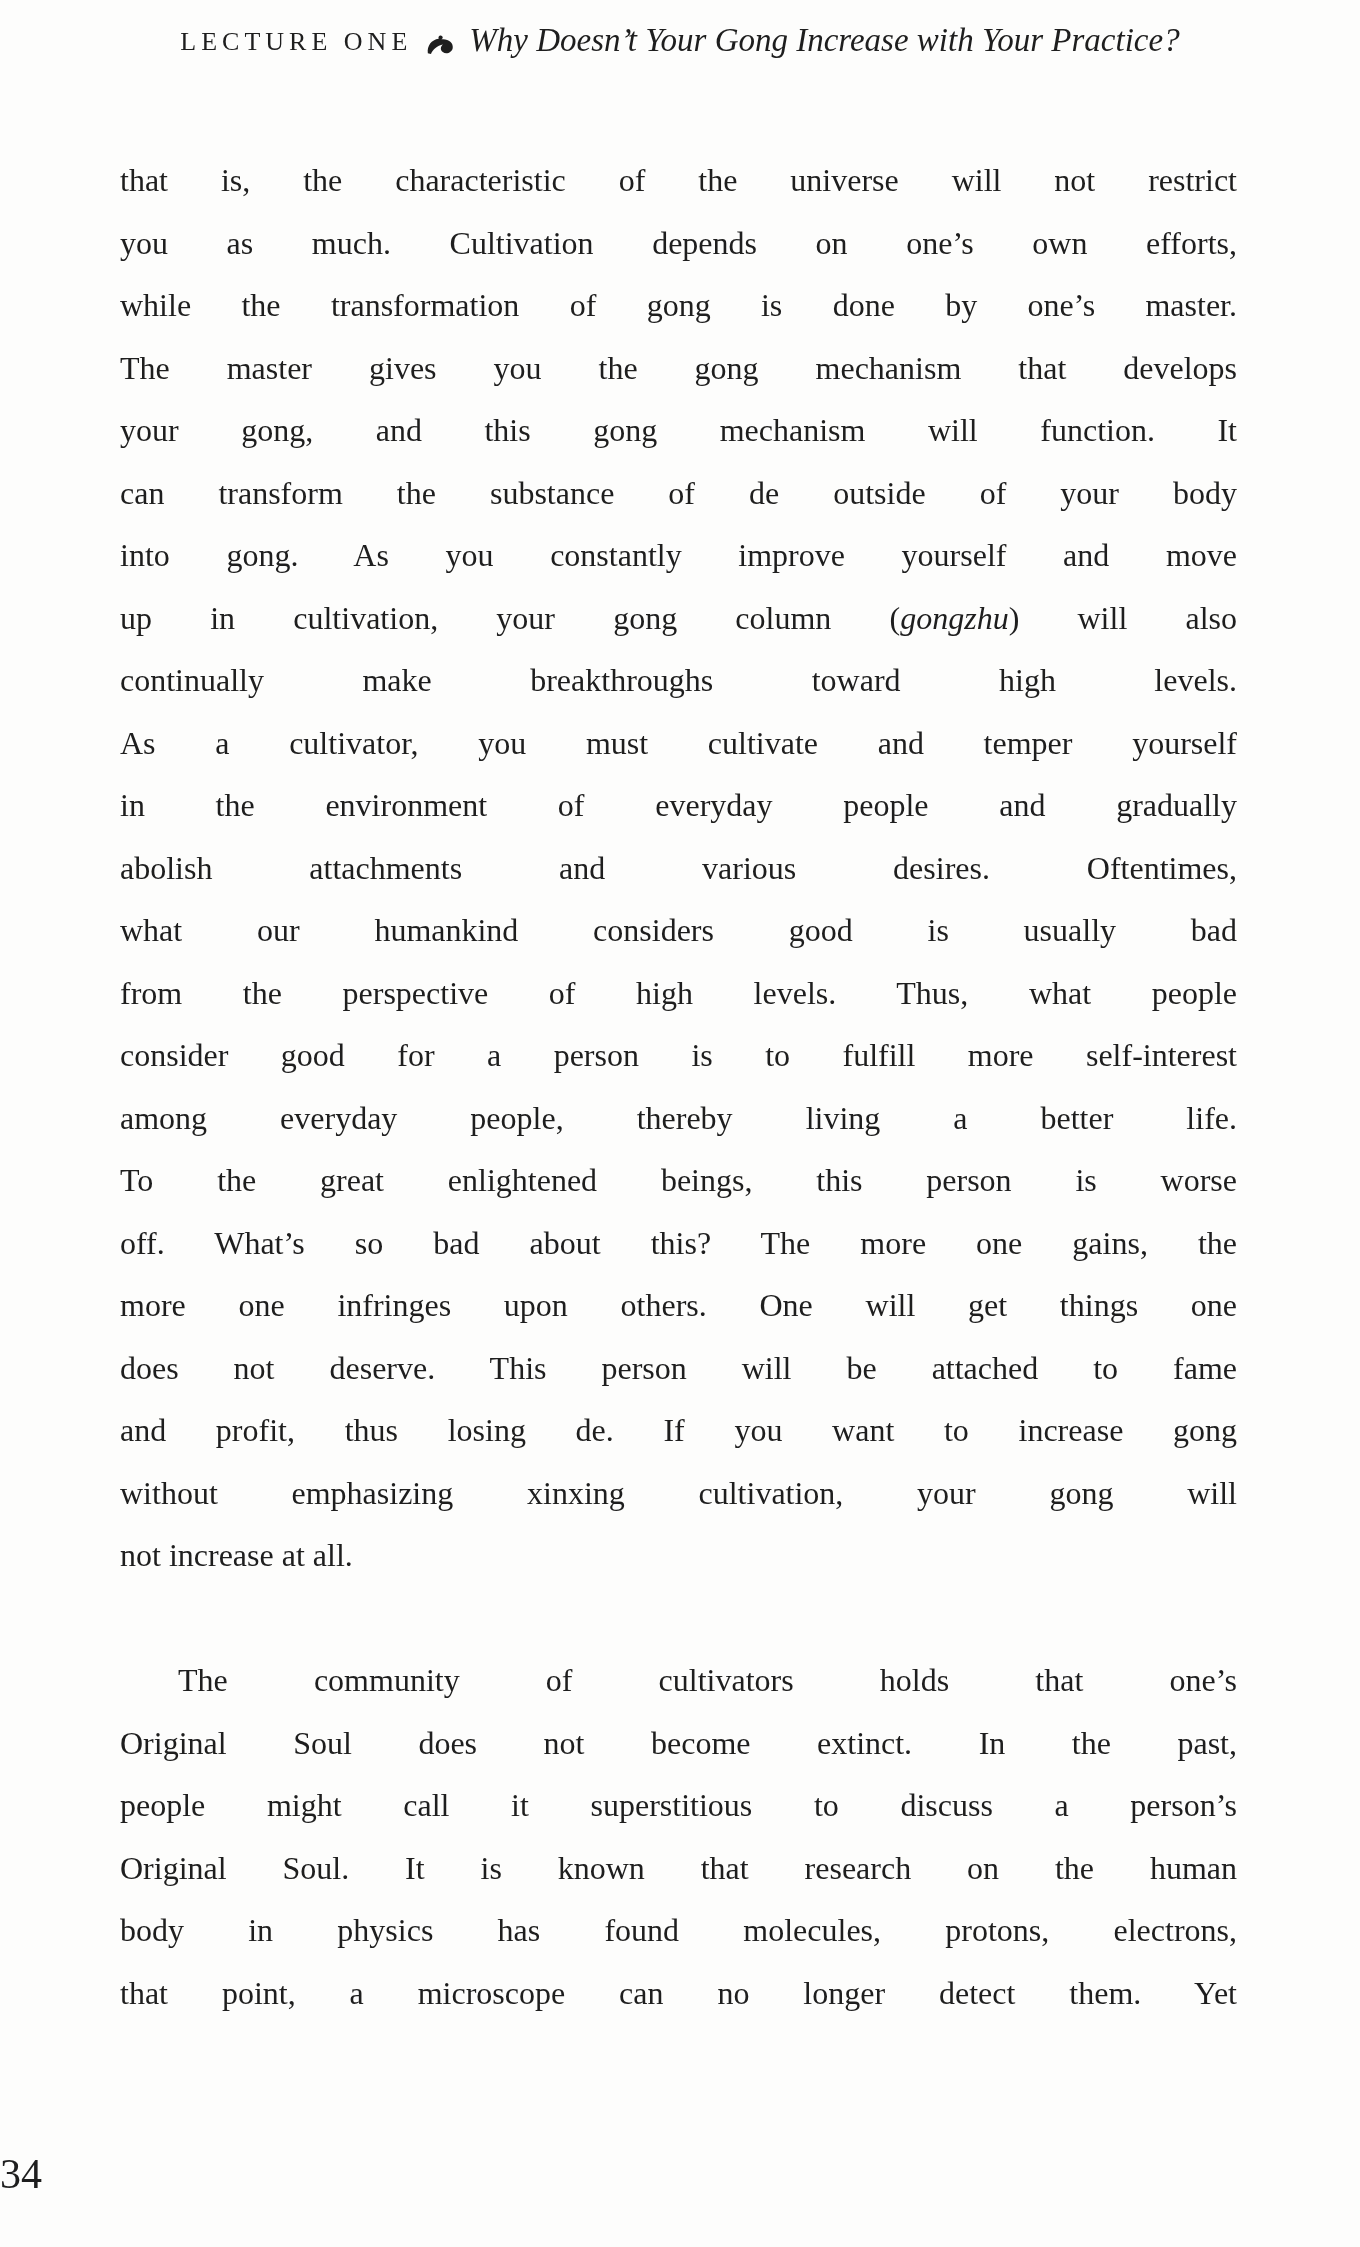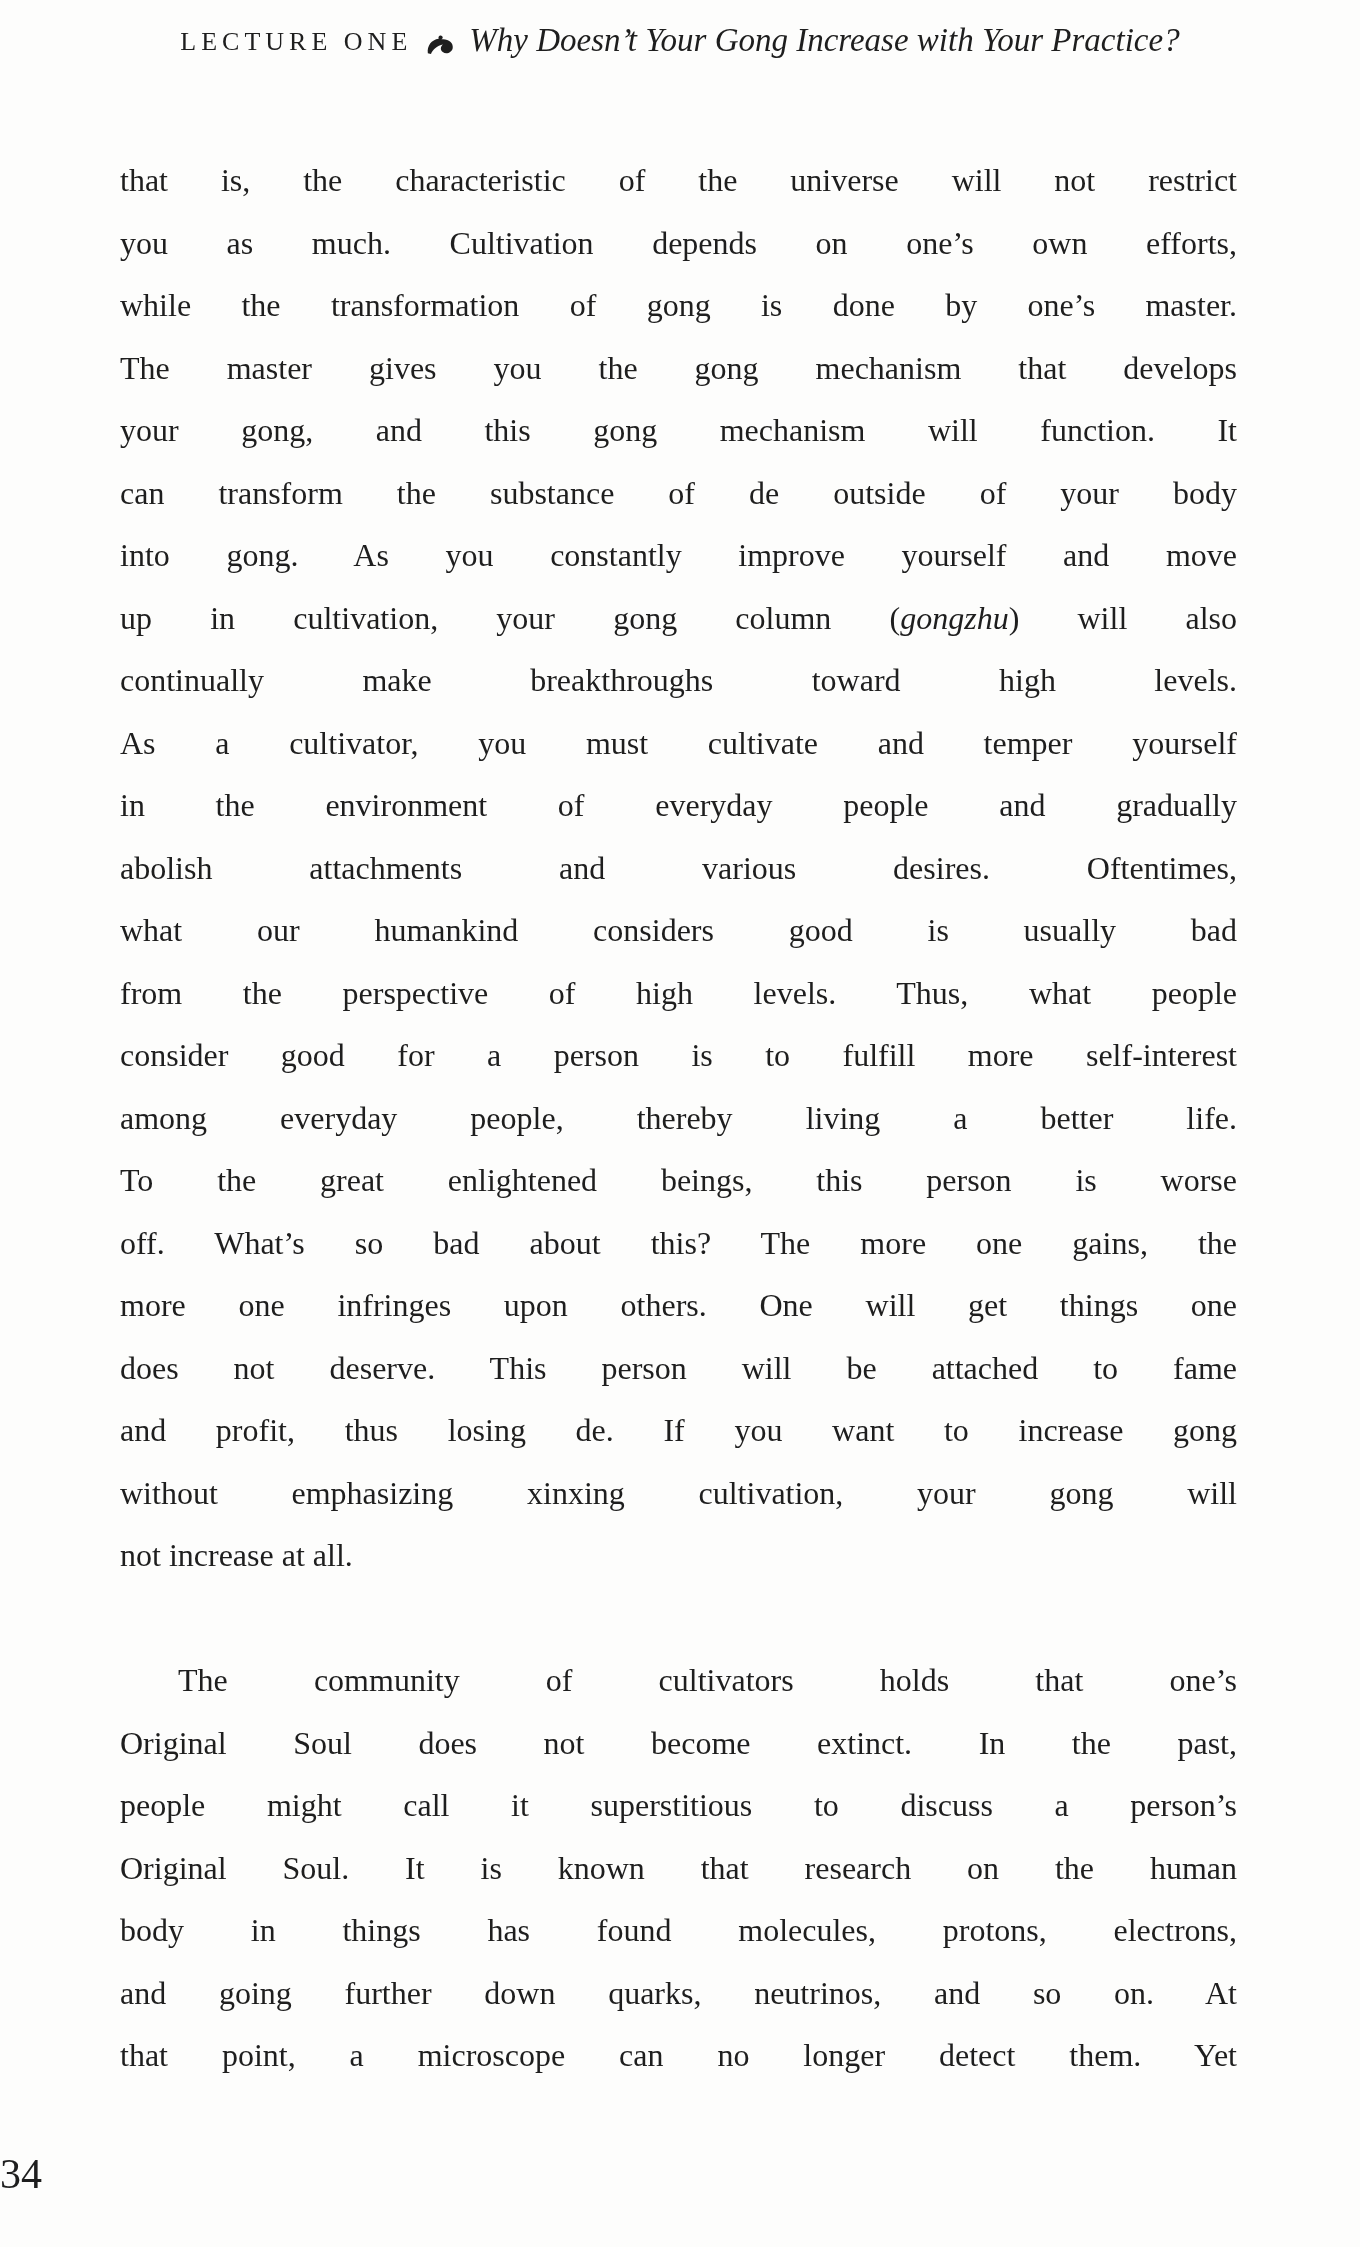--- a/index.html
+++ b/index.html
@@ -103,21 +103,20 @@
         <div class="line">does not deserve. This person will be attached to fame</div>
         <div class="line">and profit, thus losing de. If you want to increase gong</div>
         <div class="line">without emphasizing xinxing cultivation, your gong will</div>
         <div class="line flush-last">not increase at all.</div>
       </div>
       <div class="paragraph indent">
         <div class="line">The community of cultivators holds that one’s</div>
         <div class="line">Original Soul does not become extinct. In the past,</div>
         <div class="line">people might call it superstitious to discuss a person’s</div>
         <div class="line">Original Soul. It is known that research on the human</div>
-        <div class="line">body in things has found molecules, protons, electrons,</div>
-        <div class="line">and going further down quarks, neutrinos, and so on. At</div>
+        <div class="line">body in physics has found molecules, protons, electrons,</div>
         <div class="line">that point, a microscope can no longer detect them. Yet</div>
       </div>
     </div>
 
   <div class="page-number">34</div>
 
 </div>
 
 </body></html>

